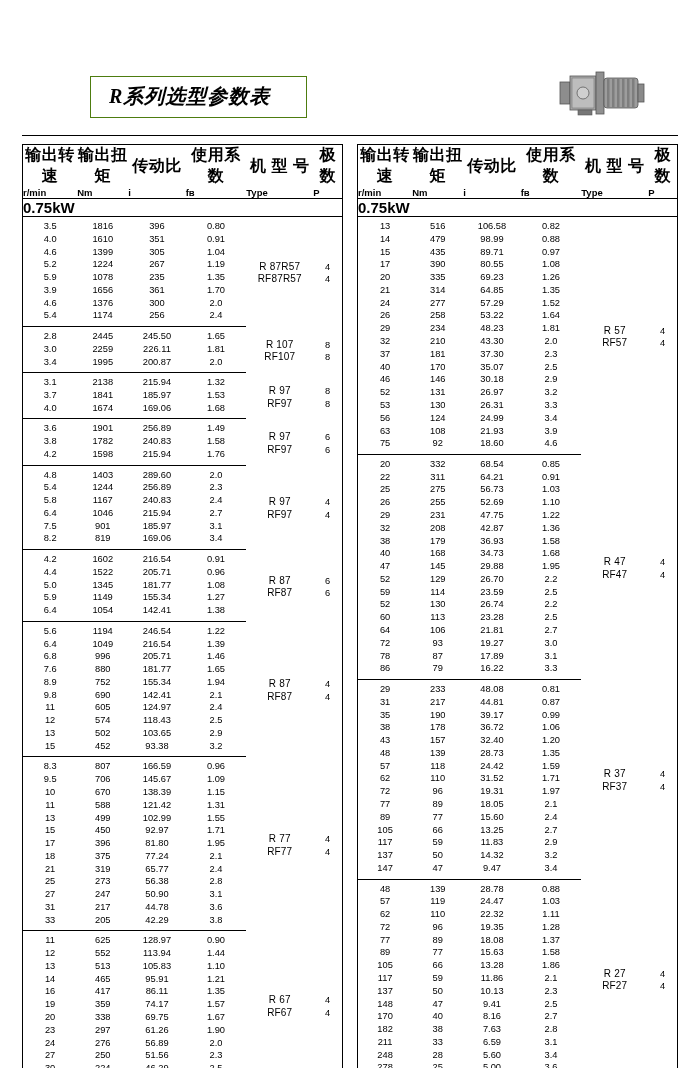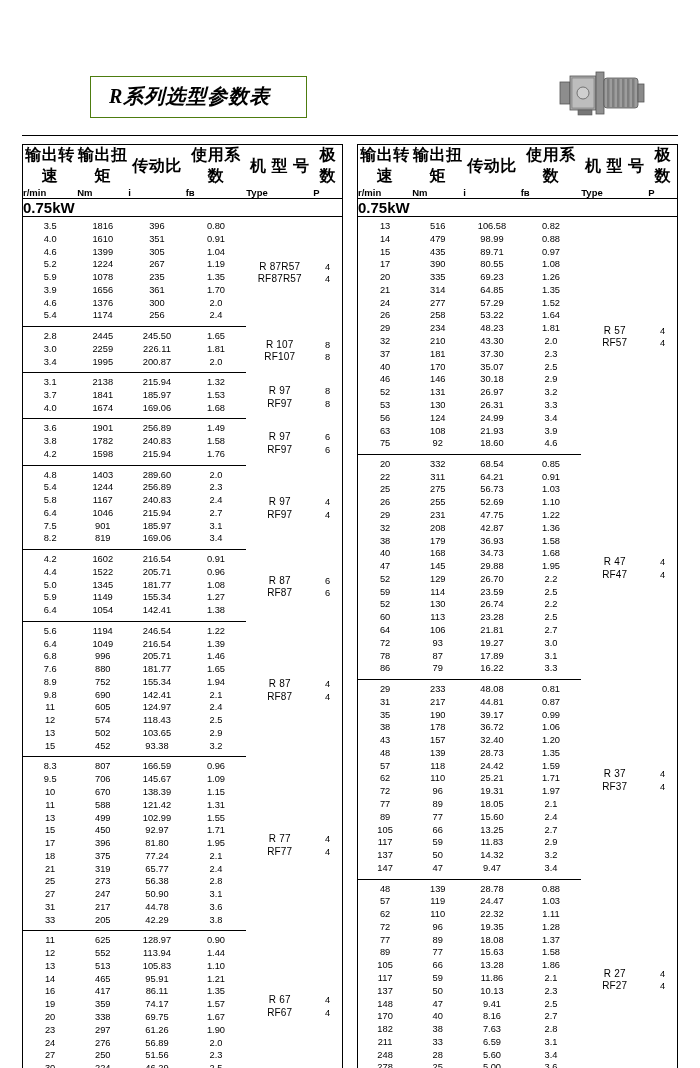--- a/index.html
+++ b/index.html
@@ -976,21 +976,21 @@
             </tr>
             <tr class="data">
               <td class="speed">57</td>
               <td class="torque">118</td>
               <td class="ratio">24.42</td>
               <td class="fb">1.59</td>
             </tr>
             <tr class="data">
               <td class="speed">62</td>
               <td class="torque">110</td>
-              <td class="ratio">25.21</td>
+              <td class="ratio">31.52</td>
               <td class="fb">1.71</td>
             </tr>
             <tr class="data">
               <td class="speed">72</td>
               <td class="torque">96</td>
               <td class="ratio">19.31</td>
               <td class="fb">1.97</td>
             </tr>
             <tr class="data">
               <td class="speed">77</td>

